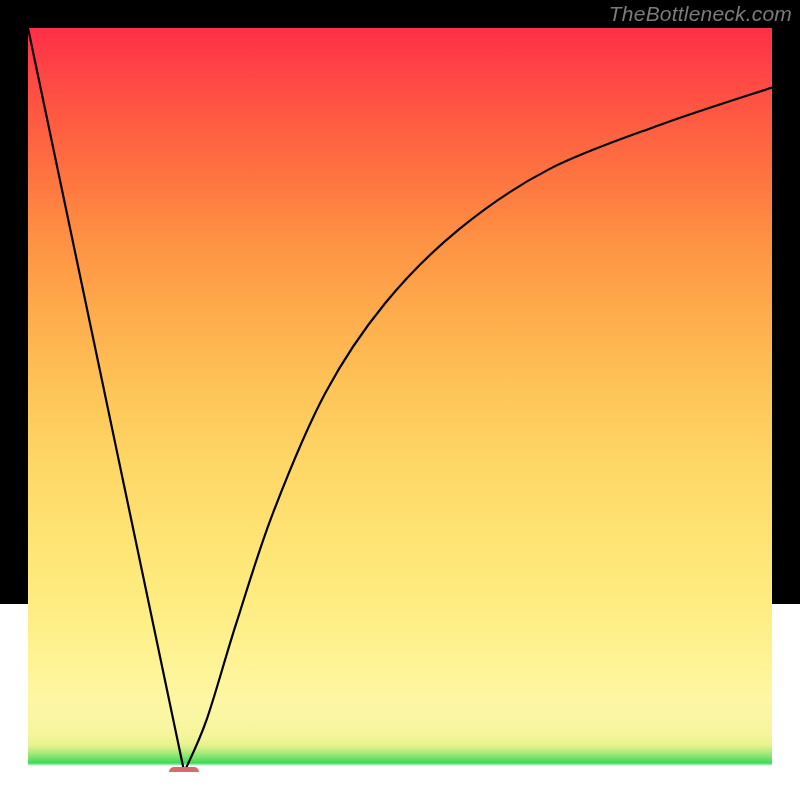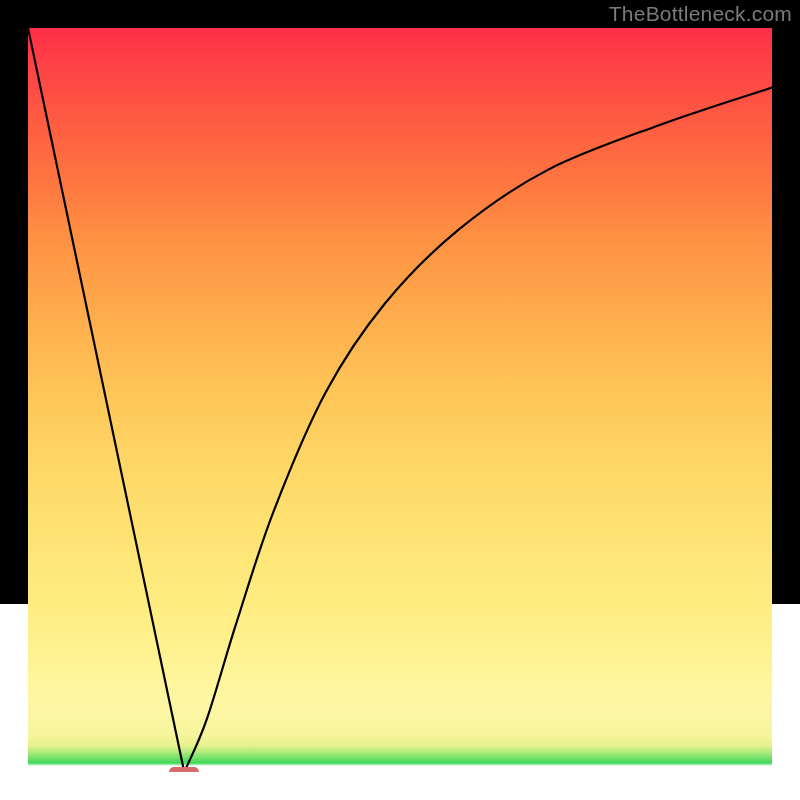--- a/index.html
+++ b/index.html
@@ -8,20 +8,21 @@
     width: 800px;
     height: 800px;
     overflow: hidden;
     background: #fff;
     font-family: Arial, Helvetica, sans-serif;
   }
   .stage {
     position: relative;
     width: 800px;
     height: 604px;
+    font-style: italic;
   }
   .frame-outer {
     position: absolute;
     inset: 0;
     background: #000;
   }
   
   .plot {
     position: absolute;
     left: 28px;

